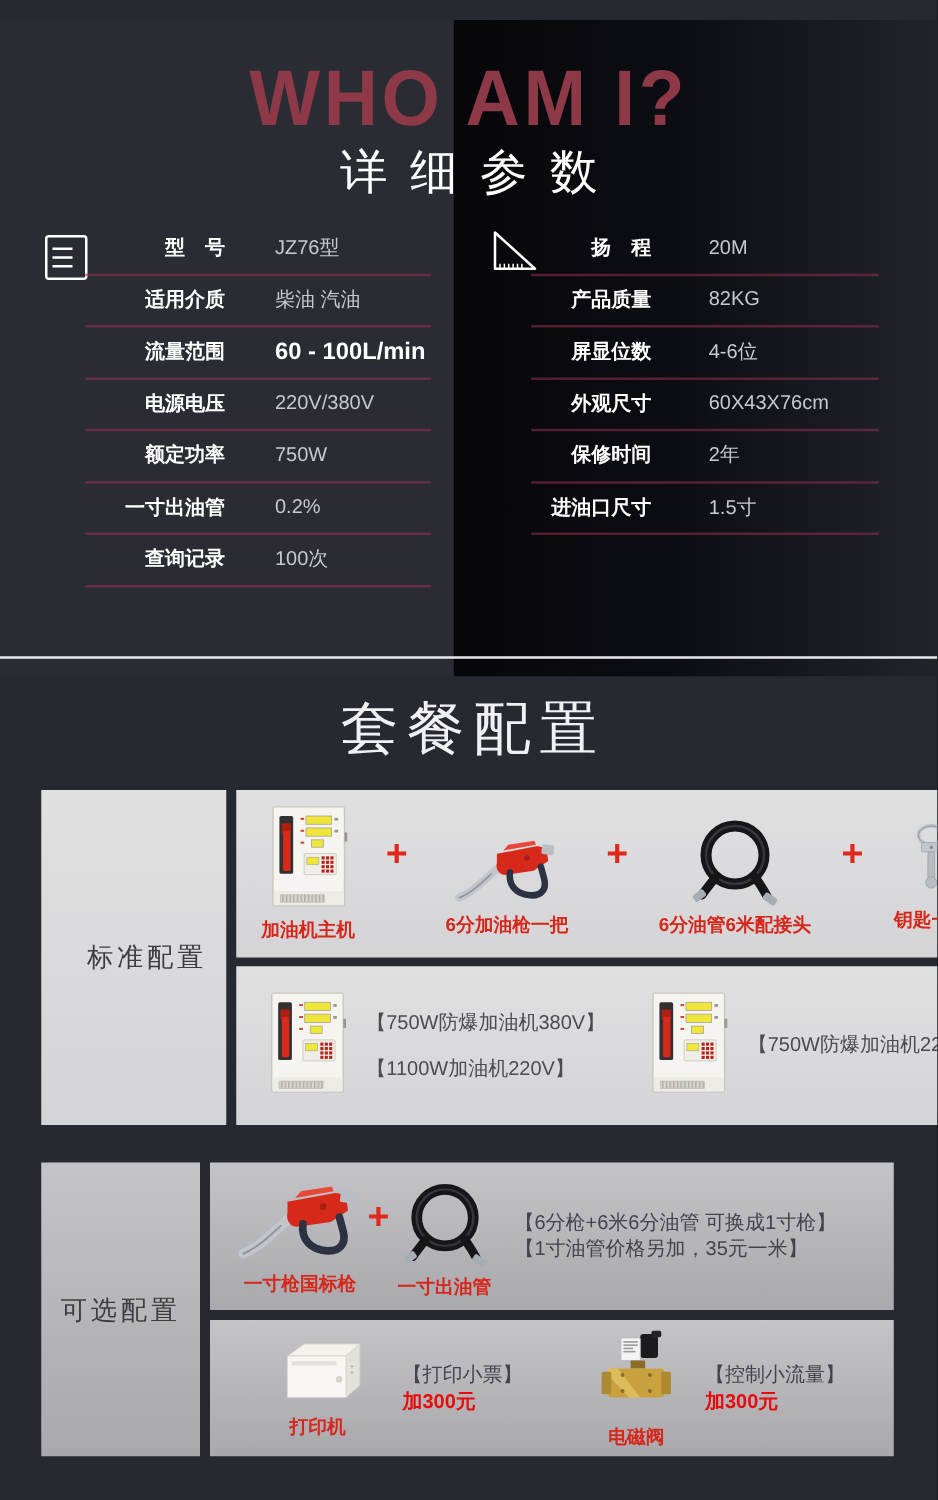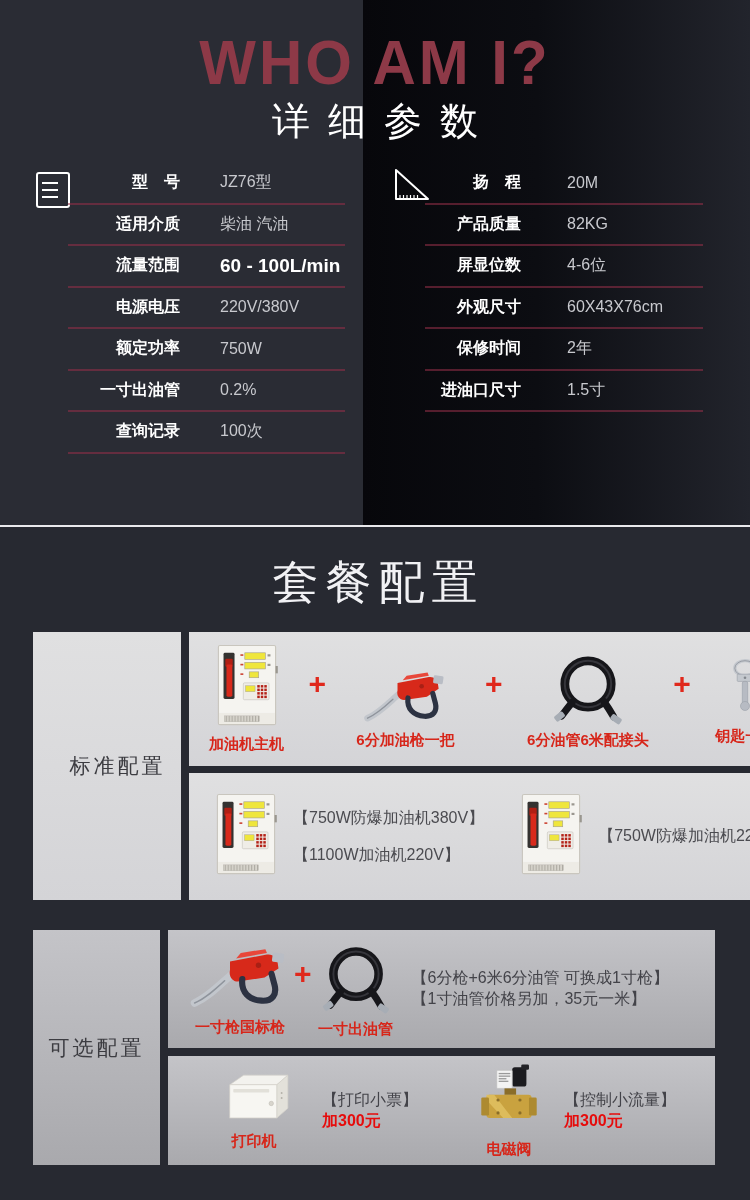--- a/index.html
+++ b/index.html
@@ -1,20 +1,20 @@
 <!DOCTYPE html>
 <html><head>
 <meta charset="utf-8">
 <style>
   html,body{margin:0;padding:0;background:#111;}
   .stage{position:relative;width:750px;height:1200px;overflow:hidden;
          font-family:"Liberation Sans","DejaVu Sans",sans-serif;
          background:#272931;margin:0 auto;}
   
-  .top{position:absolute;left:0;top:0;width:750px;height:525px;background:#2a2c34;}
+  .top{position:absolute;left:0;top:16px;width:750px;height:525px;background:#2a2c34;}
   .top-bg-right{position:absolute;left:363px;top:0;width:387px;height:525px;
                 background:linear-gradient(90deg,#07070b 0%,#0c0d12 45%,#22242c 100%);}
   .who-title{position:absolute;left:0;top:28px;width:750px;text-align:center;
              font-size:60px;font-weight:bold;letter-spacing:3px;color:#8d3947;
              transform:scaleY(1.05);}
   .spec-subtitle{position:absolute;left:0;top:96px;width:750px;text-align:center;
                  font-size:38px;color:#ffffff;letter-spacing:18px;text-indent:18px;}
   .list-icon{position:absolute;left:36px;top:172px;width:26px;height:32px;
              border:2px solid #fff;border-radius:3px;display:flex;flex-direction:column;
              justify-content:center;gap:5px;padding-left:4px;}

